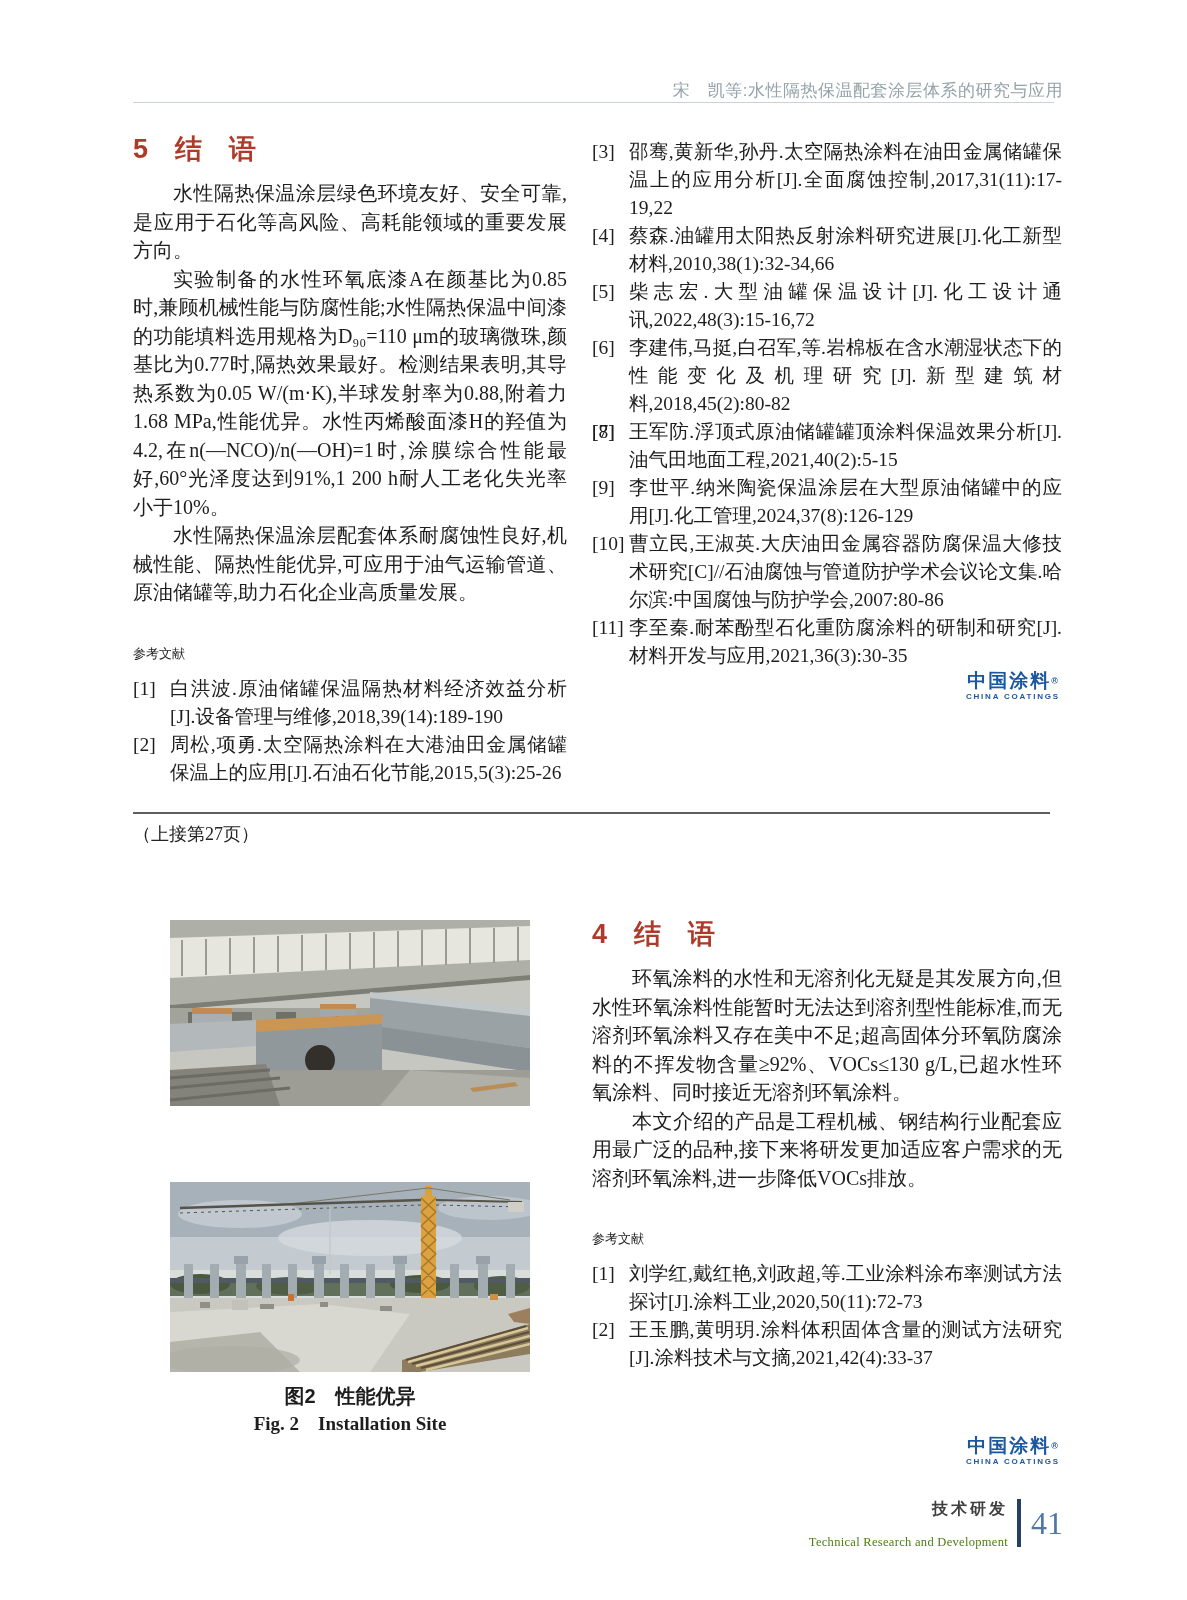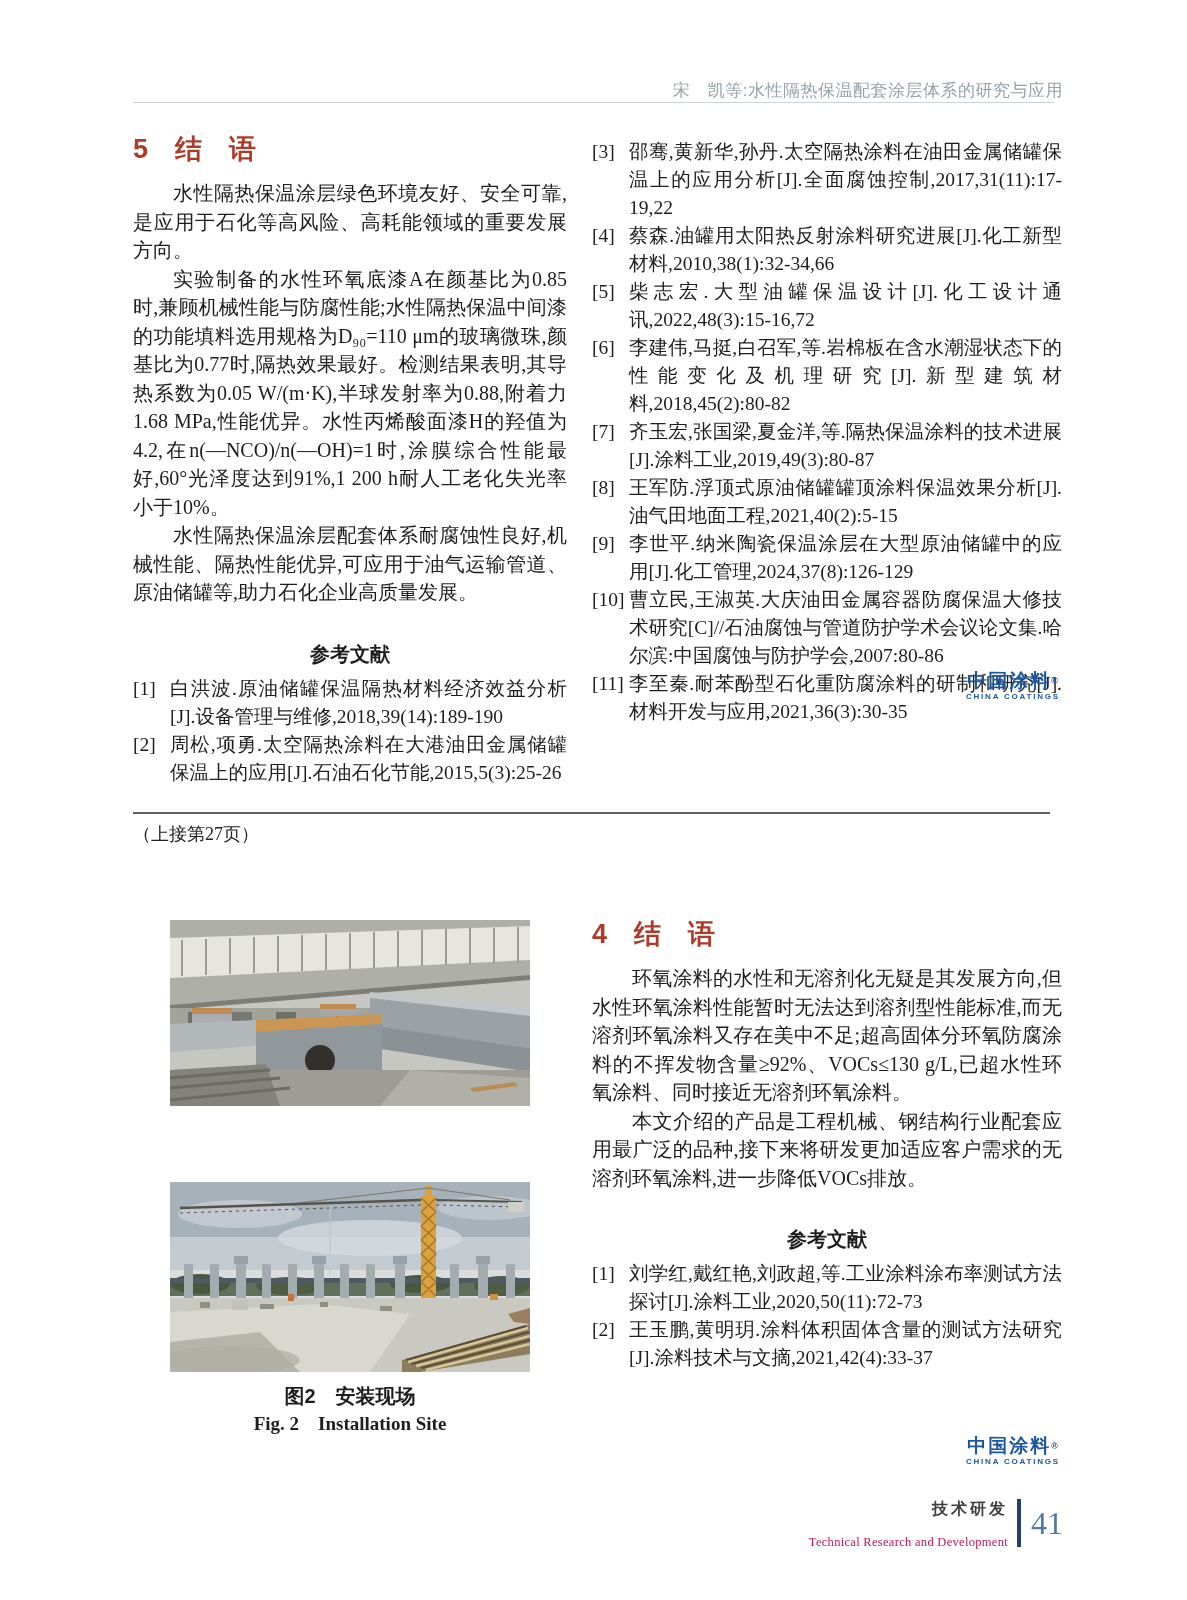--- a/index.html
+++ b/index.html
@@ -19,22 +19,22 @@
   #col-tr{left:592px;top:138px;width:470px;}
   #col-br{left:592px;top:903px;width:470px;}
 
   .sec-head{
     font-family:"Liberation Sans","DejaVu Sans",sans-serif;font-weight:bold;
     font-size:27px;line-height:40px;color:#ad3b2a;margin:11px 0 10px 0;
   }
   .para{font-size:20px;line-height:28.5px;text-align:justify;text-indent:2em;margin:0;}
 
   .ref-title{
-    font-family:"Liberation Sans","DejaVu Sans",sans-serif;font-weight:bold;
-    font-size:20px;line-height:26px;text-align:center;margin:34px 0 8px 0;
+    font-family:"Liberation Sans","DejaVu Sans",sans-serif;font-weight:normal;
+    font-size:13px;line-height:26px;text-align:left;margin:34px 0 8px 0;
   }
   .ref{position:relative;padding-left:37px;font-size:19.5px;line-height:28px;text-align:justify;}
   .ref .ref-num{position:absolute;left:0;top:0;}
 
   .logo{position:absolute;right:127px;text-align:right;color:#1d57a0;
         font-family:"Liberation Sans","DejaVu Sans",sans-serif;}
   #logo-top{top:671px;}
   #logo-bottom{top:1436px;}
   .logo-cn{font-size:19px;font-weight:bold;letter-spacing:2px;line-height:20px;}
   .logo-cn sup{font-size:9px;vertical-align:top;}
@@ -50,21 +50,21 @@
   .cap-cn{font-family:"Liberation Sans","DejaVu Sans",sans-serif;font-weight:bold;
           font-size:20px;line-height:24px;margin-top:8px;}
   .cap-en{font-family:"Liberation Serif","DejaVu Serif",serif;font-weight:bold;
           font-size:19px;line-height:24px;margin-top:4px;}
 
   .footer{position:absolute;right:124px;top:1496px;display:flex;align-items:center;}
   .footer-left{text-align:right;}
   .footer-cn{font-family:"Liberation Sans","DejaVu Sans",sans-serif;font-weight:bold;
              font-size:16px;line-height:26px;color:#404040;letter-spacing:3px;}
   .footer-en{font-family:"Liberation Serif","DejaVu Serif",serif;font-size:12.5px;
-             color:#be185d;margin-top:13px;letter-spacing:.3px;}
+             color:#4d7c0f;margin-top:13px;letter-spacing:.3px;}
   .footer-bar{width:4px;height:48px;background:#26405f;margin:0 10px 0 9px;}
   .footer-no{font-family:"Liberation Serif","DejaVu Serif",serif;font-size:32px;color:#5077a8;}
 </style>
 </head>
 <body>
 
 <div class="page">
 
   <div class="running-head">宋　凯等:水性隔热保温配套涂层体系的研究与应用</div>
   <div class="head-rule"></div>
@@ -97,21 +97,20 @@
     <div class="ref">
       <span class="ref-num">[5]</span>
       <span class="ref-text">柴志宏.大型油罐保温设计[J].化工设计通讯,2022,48(3):15-16,72</span>
     </div>
     <div class="ref">
       <span class="ref-num">[6]</span>
       <span class="ref-text">李建伟,马挺,白召军,等.岩棉板在含水潮湿状态下的性能变化及机理研究[J].新型建筑材料,2018,45(2):80-82</span>
     </div>
     <div class="ref">
       <span class="ref-num">[7]</span>
-      <span class="ref-text">齐玉宏,张国梁,夏金洋,等.隔热保温涂料的技术进展[J].涂料工业,2019,49(3):80-87</span>
     </div>
     <div class="ref">
       <span class="ref-num">[8]</span>
       <span class="ref-text">王军防.浮顶式原油储罐罐顶涂料保温效果分析[J].油气田地面工程,2021,40(2):5-15</span>
     </div>
     <div class="ref">
       <span class="ref-num">[9]</span>
       <span class="ref-text">李世平.纳米陶瓷保温涂层在大型原油储罐中的应用[J].化工管理,2024,37(8):126-129</span>
     </div>
     <div class="ref">
@@ -218,21 +217,21 @@
           <rect x="210" y="124" width="12" height="5"></rect>
         <rect x="62" y="118" width="16" height="10" fill="#c2c2ba"></rect>
       </g>
       <rect x="118" y="112" width="6" height="7" fill="#c8742e"></rect>
       <rect x="320" y="112" width="8" height="6" fill="#d09040"></rect>
       <polygon points="338,132 360,126 360,142 344,140" fill="#9c7f5e"></polygon>
       <polygon points="232,178 360,142 360,172 250,190 232,190" fill="#8d7c5d"></polygon>
       <path stroke="#d9c79a" stroke-width="2.5" d="M238,180 L358,146 M246,184 L360,154 M256,188 L360,162"></path>
       <path stroke="#5c4f3a" stroke-width="2" d="M242,182 L359,150 M251,186 L360,158 M236,178 L356,144"></path>
     </svg>
-    <div class="cap-cn">图2　安装现场</div>
+    <div class="cap-cn">图2　性能优异</div>
     <div class="cap-en">Fig. 2　Installation Site</div>
   </div>
 
   <div class="col" id="col-br">
     <h2 class="sec-head">4　结　语</h2>
     <p class="para">环氧涂料的水性和无溶剂化无疑是其发展方向,但水性环氧涂料性能暂时无法达到溶剂型性能标准,而无溶剂环氧涂料又存在美中不足;超高固体分环氧防腐涂料的不挥发物含量≥92%、VOCs≤130 g/L,已超水性环氧涂料、同时接近无溶剂环氧涂料。</p>
     <p class="para">本文介绍的产品是工程机械、钢结构行业配套应用最广泛的品种,接下来将研发更加适应客户需求的无溶剂环氧涂料,进一步降低VOCs排放。</p>
     <div class="ref-title">参考文献</div>
     <div class="ref">
       <span class="ref-num">[1]</span>

